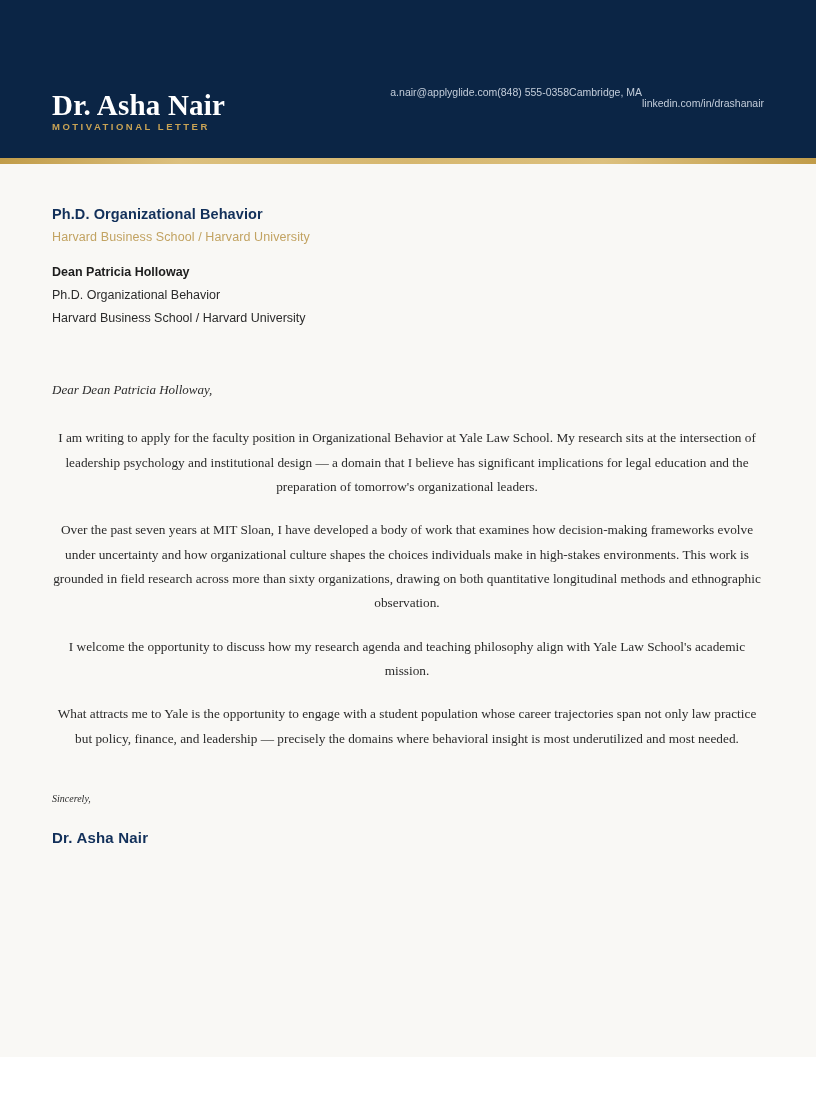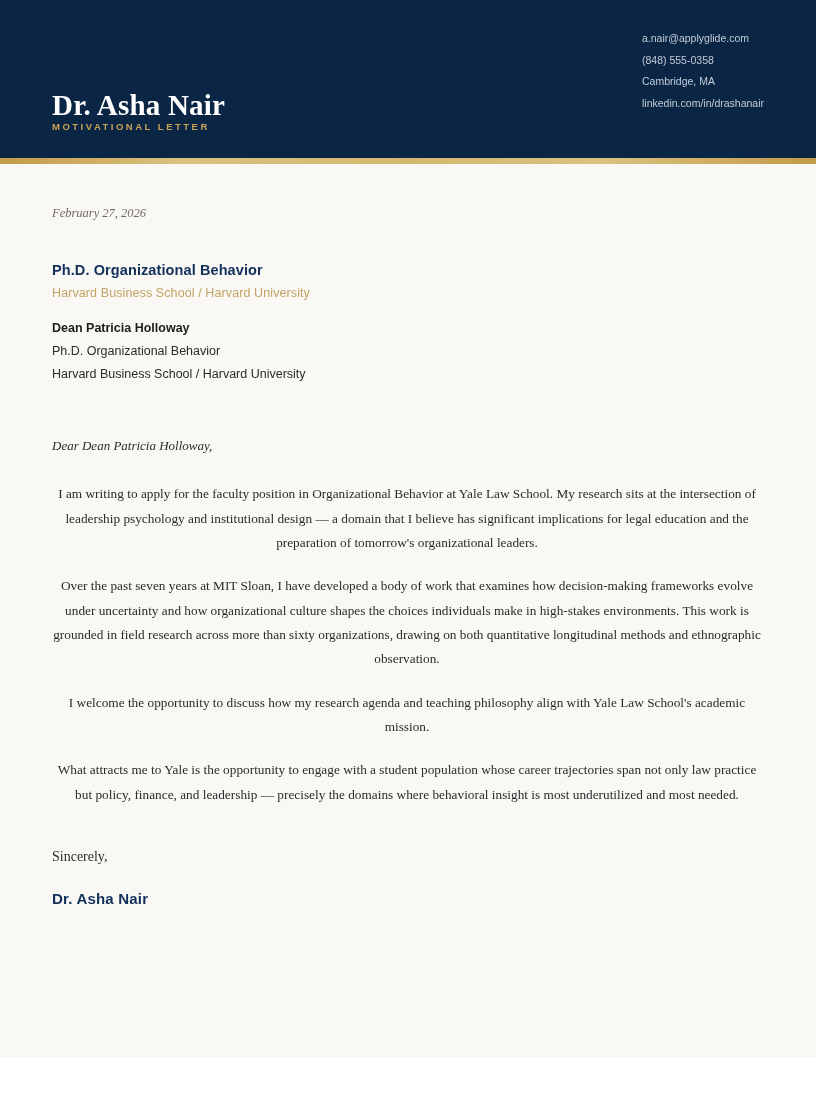--- a/index.html
+++ b/index.html
@@ -52,22 +52,22 @@
     font-size: 9.5px;
     font-weight: bold;
     color: #c8a355;
     letter-spacing: 2.5px;
     text-transform: uppercase;
     margin-top: 0;
   }
 
   .header-contact {
     display: flex;
-    flex-direction: column;
-    align-items: flex-start;
+    flex-direction: row;
+    align-items: flex-end;
     text-align: right;
     padding-bottom: 24px;
   }
 
   .contact-line {
     font-family: "Liberation Sans", sans-serif;
     font-size: 10.5px;
     color: #c3cdda;
     line-height: 1;
     margin-bottom: 11px;
@@ -142,21 +142,22 @@
     font-family: "Liberation Serif", "DejaVu Serif", serif;
     font-size: 13.3px;
     color: #2b2b2b;
     line-height: 1.83;
     margin-bottom: 19px;
     text-align: center;
   }
 
   .closing-phrase {
     font-family: "Liberation Serif", "DejaVu Serif", serif;
-    font-size: 14px;
+    font-style: italic;
+    font-size: 10px;
     color: #2c2c2c;
     margin-top: 42px;
     margin-bottom: 25px;
   }
 
   .signature-name {
     font-family: "Liberation Sans", sans-serif;
     font-size: 15px;
     font-weight: bold;
     color: #12305a;
@@ -181,21 +182,20 @@
       <div class="contact-line">Cambridge, MA</div>
       <div class="contact-line">linkedin.com/in/drashanair</div>
     </div>
 
   </div>
 
   <div class="gold-rule"></div>
 
   <div class="letter-body">
 
-    <div class="letter-date">February 27, 2026</div>
 
     <div class="target-block">
       <div class="target-position">Ph.D. Organizational Behavior</div>
       <div class="target-org">Harvard Business School / Harvard University</div>
     </div>
 
     <div class="recipient-block">
       <div class="recipient-line is-name">Dean Patricia Holloway</div>
       <div class="recipient-line">Ph.D. Organizational Behavior</div>
       <div class="recipient-line">Harvard Business School / Harvard University</div>

